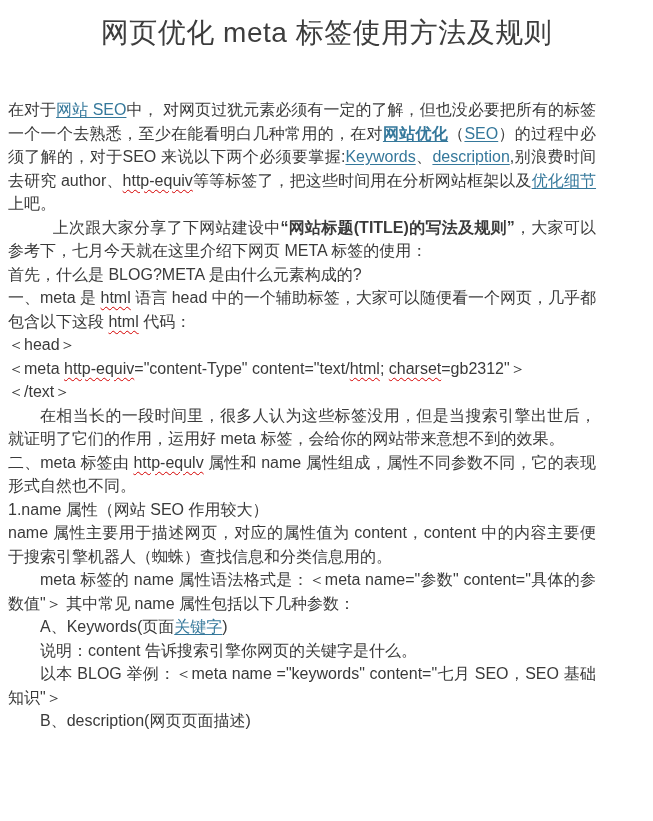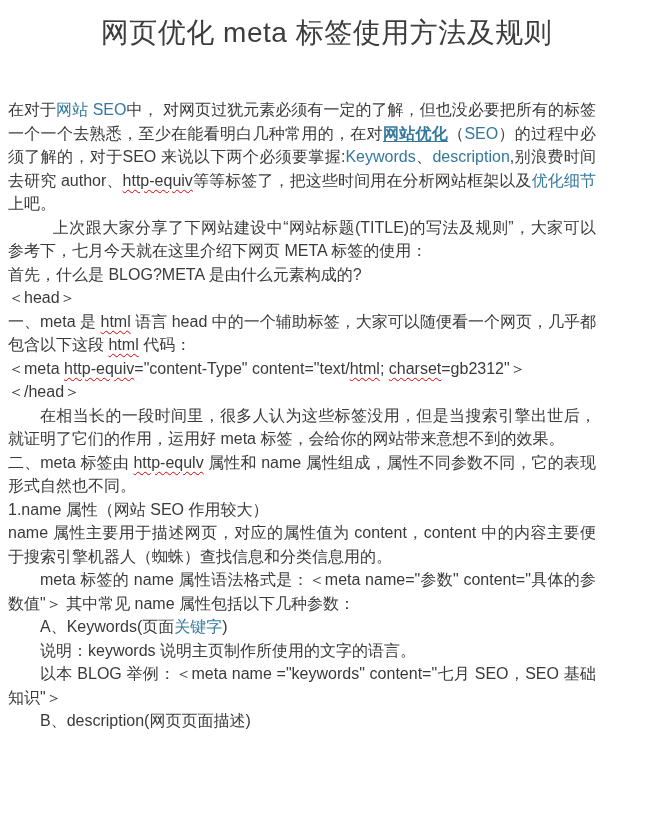--- a/index.html
+++ b/index.html
@@ -25,55 +25,56 @@
     padding: 0 57px 0 8px;
     font-size: 16px;
     line-height: 23.5px;
     text-align: justify;
   }
   .para { margin: 0; }
   .indent-1 { text-indent: 2em; }
   .indent-2 { text-indent: 2.8em; }
   .run-link {
     color: var(--link-color, #35789b);
+    text-decoration: underline;
     text-underline-offset: 2px;
     cursor: pointer;
   }
   .run-boldlink {
     color: var(--link-color, #35789b);
     text-decoration: underline;
     text-underline-offset: 2px;
     font-weight: bold;
     cursor: pointer;
   }
-  .run-bold { font-weight: normal; }
+  .run-bold { font-weight: bold; }
   .run-wavy {
     text-decoration-line: underline;
     text-decoration-style: wavy;
     text-decoration-color: var(--wavy-color, #d40000);
     text-decoration-thickness: 1px;
     text-underline-offset: 3px;
   }
 </style>
 </head>
 <body>
 
 <div class="page">
   <h1 class="doc-title">网页优化 meta 标签使用方法及规则</h1>
   <div class="doc-body">
       <p class="para"><span>在对于</span><span class="run-link">网站 SEO</span><span>中， 对网页过犹元素必须有一定的了解，但也没必要把所有的标签一个一个去熟悉，至少在能看明白几种常用的，在对</span><span class="run-boldlink">网站优化</span><span>（</span><span class="run-link">SEO</span><span>）的过程中必须了解的，对于SEO 来说以下两个必须要掌握:</span><span class="run-link">Keywords</span><span>、</span><span class="run-link">description</span><span>,别浪费时间去研究 author、</span><span class="run-wavy">http-equiv</span><span>等等标签了，把这些时间用在分析网站框架以及</span><span class="run-link">优化细节</span><span>上吧。</span></p>
       <p class="para indent-2"><span>上次跟大家分享了下网站建设中</span><span class="run-bold">“网站标题(TITLE)的写法及规则”</span><span>，大家可以参考下，七月今天就在这里介绍下网页 META 标签的使用：</span></p>
       <p class="para"><span>首先，什么是 BLOG?META 是由什么元素构成的?</span></p>
+      <p class="para"><span>一、meta 是 </span><span class="run-wavy">html</span><span> 语言 head 中的一个辅助标签，大家可以随便看一个网页，几乎都包含以下这段 </span><span class="run-wavy">html</span><span> 代码：</span></p>
       <p class="para"><span>＜head＞</span></p>
-      <p class="para"><span>一、meta 是 </span><span class="run-wavy">html</span><span> 语言 head 中的一个辅助标签，大家可以随便看一个网页，几乎都包含以下这段 </span><span class="run-wavy">html</span><span> 代码：</span></p>
       <p class="para"><span>＜meta </span><span class="run-wavy">http-equiv</span><span>="content-Type" content="text/</span><span class="run-wavy">html</span><span>; </span><span class="run-wavy">charset</span><span>=gb2312"＞</span></p>
-      <p class="para"><span>＜/head＞</span></p>
+      <p class="para"><span>＜/text＞</span></p>
       <p class="para indent-1"><span>在相当长的一段时间里，很多人认为这些标签没用，但是当搜索引擎出世后，就证明了它们的作用，运用好 meta 标签，会给你的网站带来意想不到的效果。</span></p>
       <p class="para"><span>二、meta 标签由 </span><span class="run-wavy">http-equlv</span><span> 属性和 name 属性组成，属性不同参数不同，它的表现形式自然也不同。</span></p>
       <p class="para"><span>1.name 属性（网站 SEO 作用较大）</span></p>
       <p class="para"><span>name 属性主要用于描述网页，对应的属性值为 content，content 中的内容主要便于搜索引擎机器人（蜘蛛）查找信息和分类信息用的。</span></p>
       <p class="para indent-1"><span>meta 标签的 name 属性语法格式是：＜meta name="参数" content="具体的参数值"＞ 其中常见 name 属性包括以下几种参数：</span></p>
       <p class="para indent-1"><span>A、Keywords(页面</span><span class="run-link">关键字</span><span>)</span></p>
-      <p class="para indent-1"><span>说明：keywords 说明主页制作所使用的文字的语言。</span></p>
+      <p class="para indent-1"><span>说明：content 告诉搜索引擎你网页的关键字是什么。</span></p>
       <p class="para indent-1"><span>以本 BLOG 举例：＜meta name ="keywords" content="七月 SEO，SEO 基础知识"＞</span></p>
       <p class="para indent-1"><span>B、description(网页页面描述)</span></p>
     </div>
 </div>
 
 </body></html>

